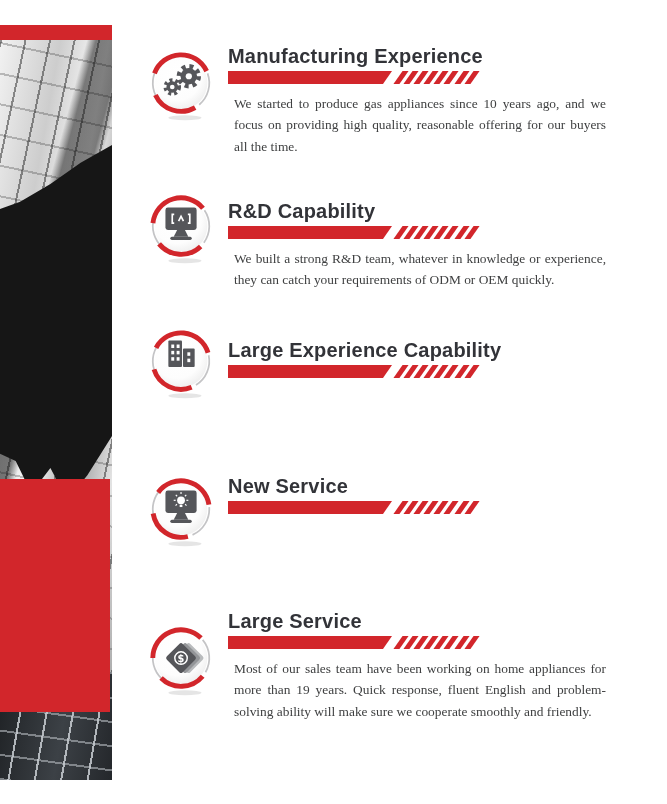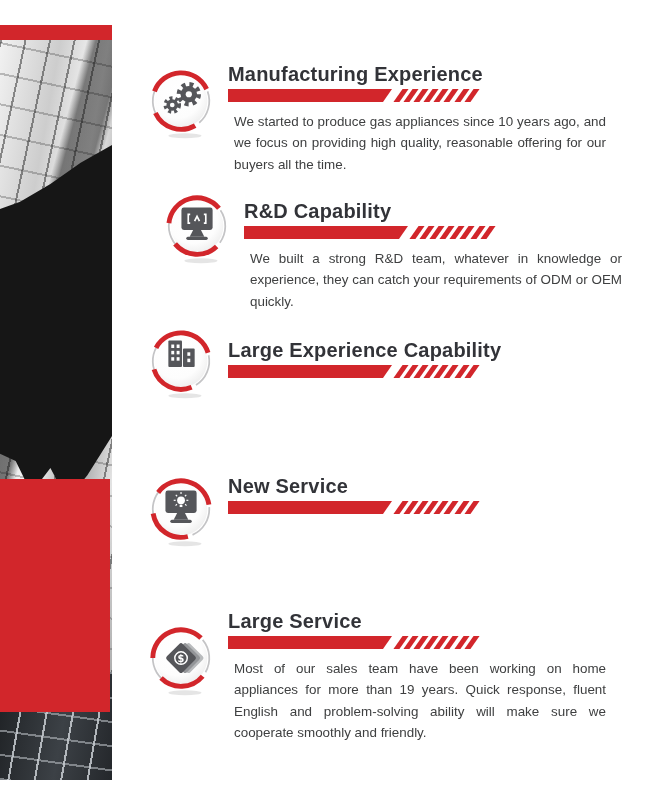--- a/index.html
+++ b/index.html
@@ -19,22 +19,22 @@
       clip-path:polygon(100% 0%,72% 5%,45% 11%,18% 16%,0 18%,0 87%,14% 89%,28% 98%,45% 91%,60% 100%,78% 93%,100% 82%);}
   .lp-glass{position:absolute;left:0;top:632px;width:100%;height:108px;background:
       repeating-linear-gradient(100deg, rgba(200,205,210,.85) 0 2px, transparent 2px 26px),
       repeating-linear-gradient(8deg, rgba(170,175,180,.65) 0 2px, transparent 2px 24px),
       linear-gradient(100deg,#1e2124,#3c4146 55%,#24272b);}
   .lp-red{position:absolute;left:0;top:439px;width:110px;height:233px;background:var(--red);}
 
   
   .sections{position:absolute;left:112px;top:0;width:555px;height:804px;}
   .section{position:absolute;left:0;width:540px;display:flex;}
-  .section:nth-child(1){top:62px;}
-  .section:nth-child(2){top:199px;padding-left:16px;}
+  .section:nth-child(1){top:44px;}
+  .section:nth-child(2){top:199px;}
   .section:nth-child(3){top:338px;}
   .section:nth-child(4){top:474px;}
   .section:nth-child(5){top:609px;}
   .badge-col{width:116px;flex:none;}
   .badge{width:74px;height:76px;margin-left:33px;position:relative;}
   .section:nth-child(1) .badge{margin-top:4px;}
   .section:nth-child(2) .badge{margin-top:-8px;}
   .section:nth-child(3) .badge{margin-top:-12px;}
   .section:nth-child(4) .badge{margin-top:0px;}
   .section:nth-child(5) .badge{margin-top:14px;}
@@ -54,21 +54,21 @@
   .content-col{width:384px;}
   .sec-title{margin:0;font-size:20px;line-height:24px;font-weight:bold;
              letter-spacing:.2px;color:var(--title);}
   .bar{display:flex;height:13px;margin-top:3px;}
   .bar-solid{width:164px;height:13px;background:var(--red);flex:none;
              clip-path:polygon(0 0,100% 0,calc(100% - 9px) 100%,0 100%);}
   .bar-stripes{display:flex;margin-left:6px;}
   .stripe{width:5.5px;height:13px;background:var(--red);flex:none;
           margin-right:4.6px;transform:skewX(-35deg);}
   .sec-body{margin:9px 0 0 6px;width:372px;font-size:13.4px;line-height:21.4px;
-            text-align:justify;color:var(--body);}
+            text-align:justify;color:var(--body);font-family:Liberation Serif, serif;}
 </style>
 </head>
 <body style="background: rgb(255, 255, 255);">
 
 <div class="left">
   <div class="lp-topbar"></div>
   <div class="lp-photo">
     <div class="lp-facade"></div>
     <div class="lp-silhouette"></div>
     <div class="lp-glass"></div>

